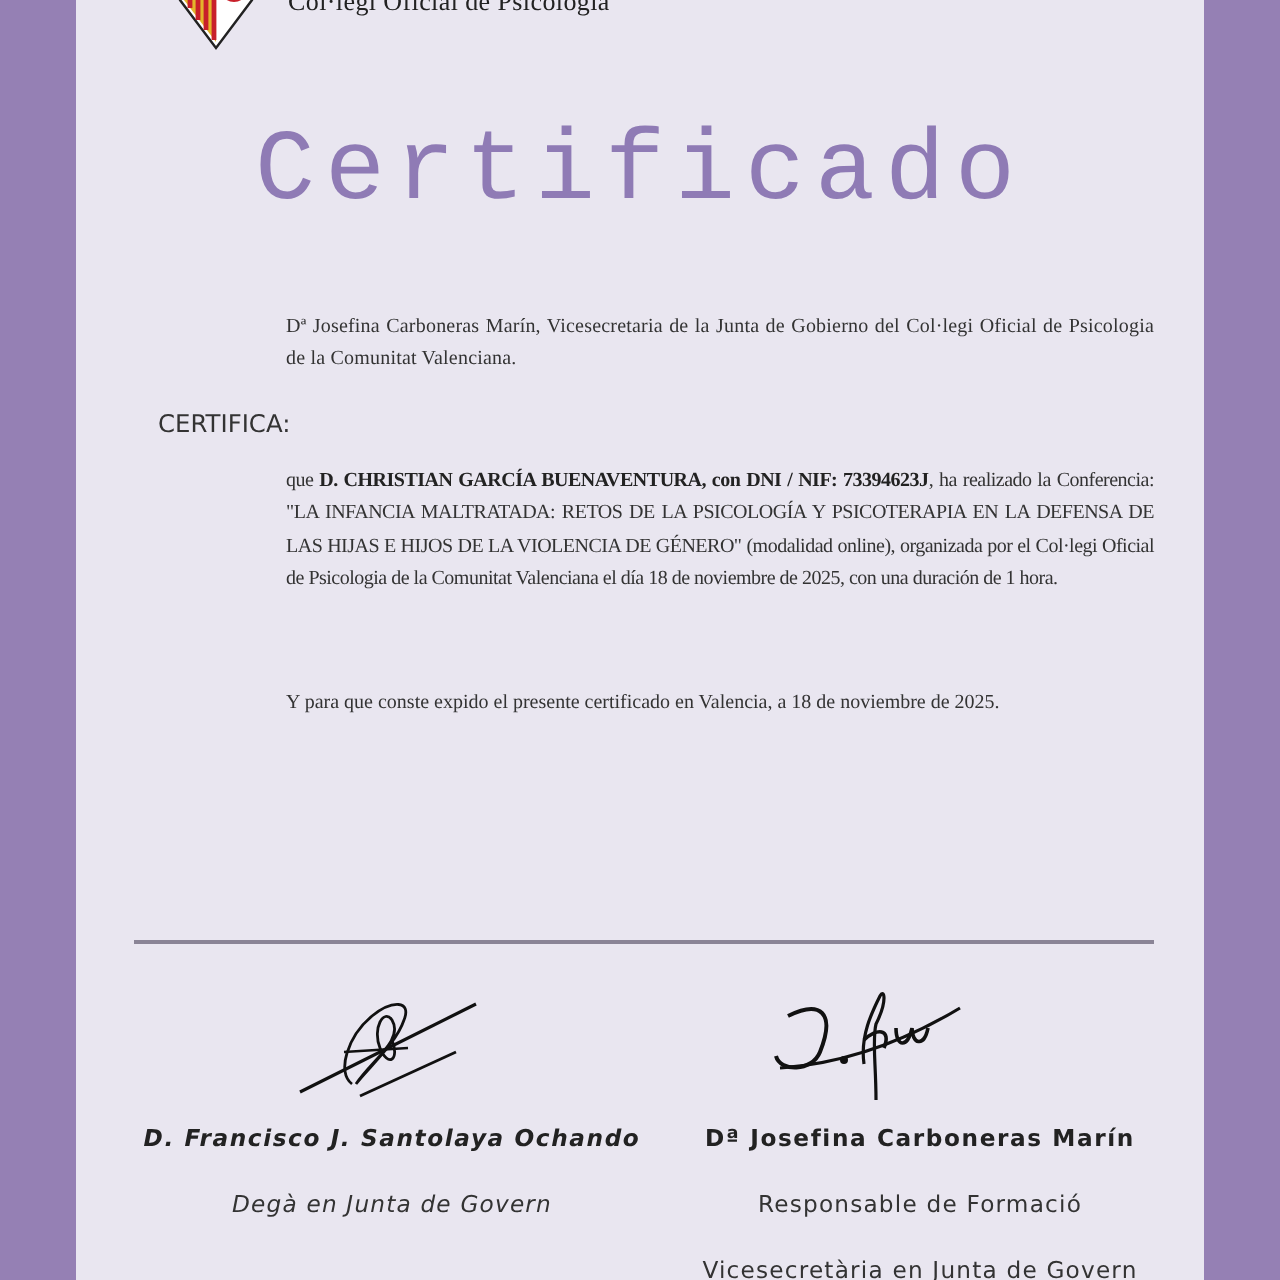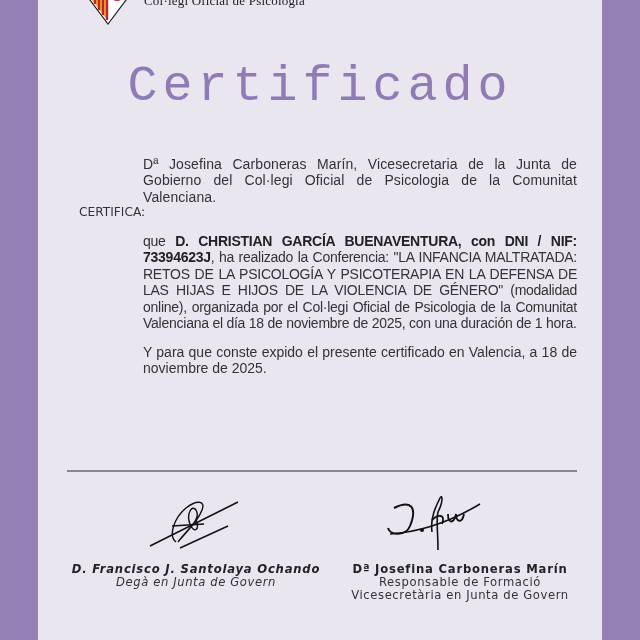--- a/index.html
+++ b/index.html
@@ -22,42 +22,42 @@
       font-size:13px; line-height:14px; letter-spacing:1px;
     }
     .org .l1 { letter-spacing:0.2px; }
     .title {
       position:absolute; left:0; width:640px; top:58px; text-align:center;
       font-family: Liberation Mono, monospace; font-weight:200;
       font-size:50px; letter-spacing:5px; color:#8F7BB5;
       font-weight: normal;
     }
     .body-text {
-      position:absolute; font-family:Liberation Sans, sans-serif;
-      font-size:14px; line-height:16.4px; color:#333;
+      position:absolute; font-family:Liberation Serif, serif;
+      font-size:10px; line-height:16.4px; color:#333;
       text-align: justify;
     }
     .p1 { left:143px; top:156px; width:434px; letter-spacing:0.1px; }
     .certlabel { position:absolute; left:79px; top:204px; font-size:12.2px; line-height:16.4px; color:#333; font-family:"DejaVu Sans", sans-serif; }
     .p2 { left:143px; top:233px; width:434px; letter-spacing:-0.25px; }
     .p3 { left:143px; top:344px; width:434px; letter-spacing:0; }
     .p2 b { color:#222; }
     .divider {
       position:absolute; left:67px; top:470px; width:510px; height:2px;
       background:#8A8496;
     }
     .sig { position:absolute; }
     .sig1 { left:140px; top:490px; width:110px; height:80px; }
     .sig2 { left:380px; top:492px; width:110px; height:70px; }
     .signer {
       position:absolute; text-align:center; font-family:"DejaVu Sans", sans-serif;
       font-size:11.6px; line-height:13px; color:#222;
     }
     .signer .name { font-weight:bold; letter-spacing:0.8px; }
-    .signer .role { letter-spacing:0.6px; color:#333; }
+    .signer .role { letter-spacing:0.6px; color:#333;margin-top:20px; }
     .s1 { left:66px; top:563px; width:260px;font-style:italic; }
     .s2 { left:320px; top:563px; width:280px; }
   </style>
 </head>
 <body>
 
 <div class="panel"></div>
 
 <svg class="logo" viewBox="0 0 44 40">
   <polygon points="4,0 40,0 40,14 22,38 4,14" fill="#fff" stroke="#222" stroke-width="1.2"></polygon>

